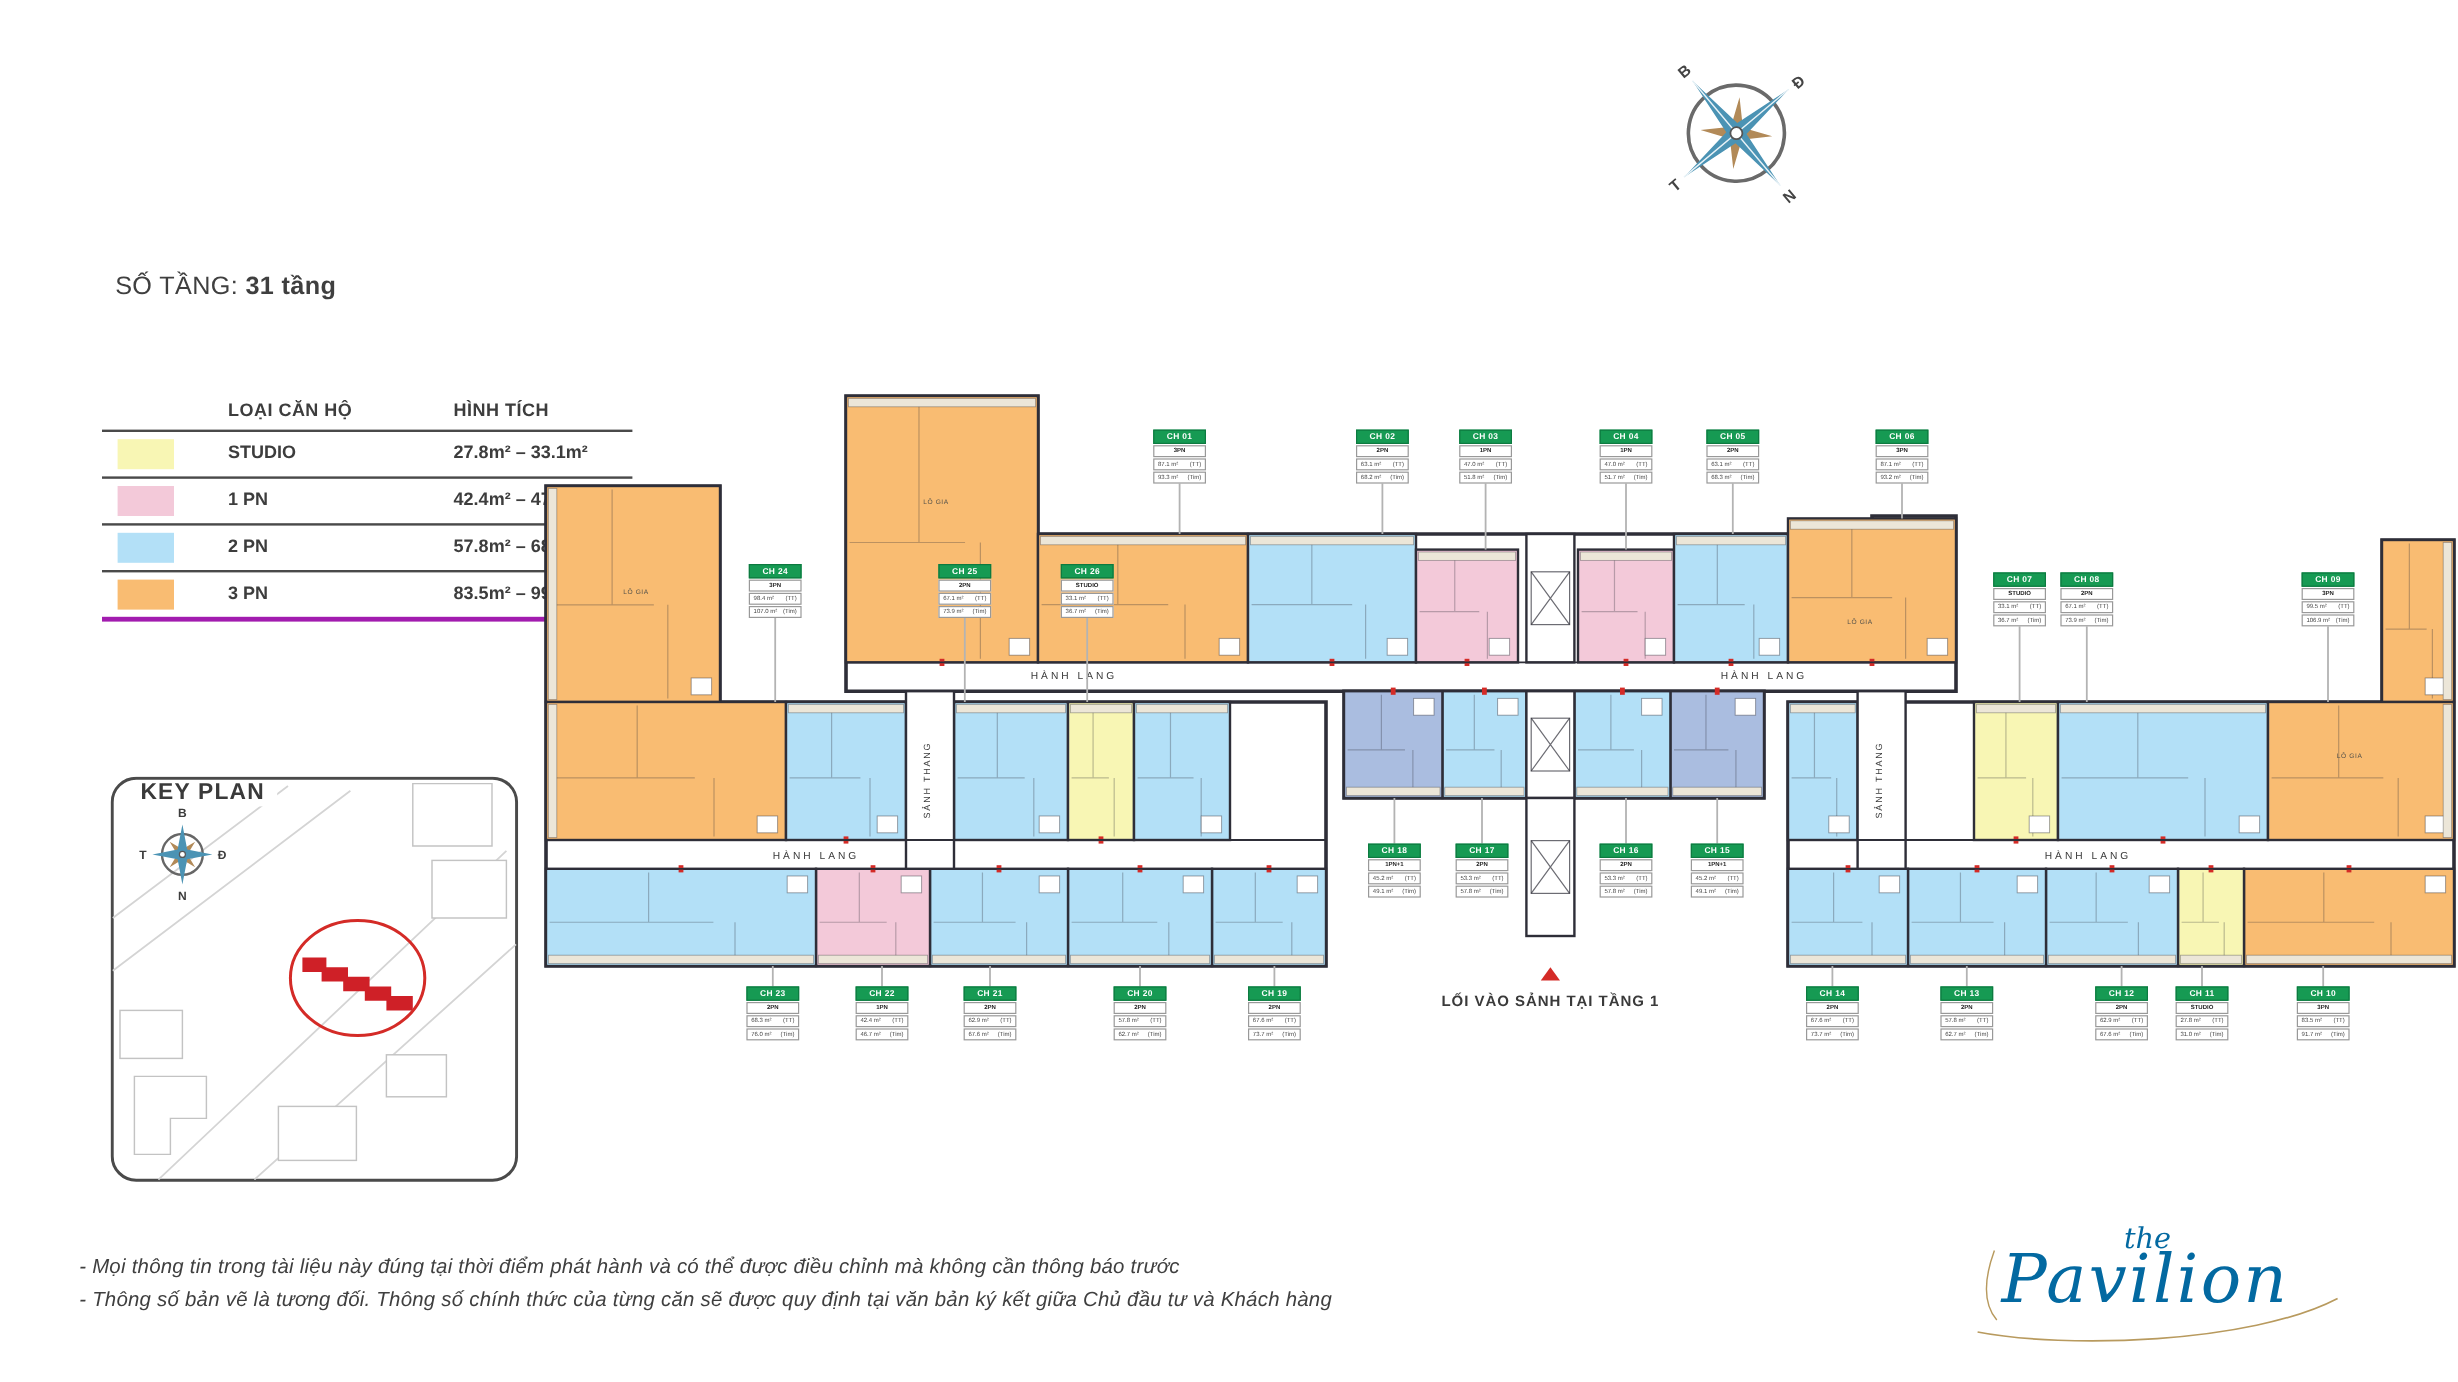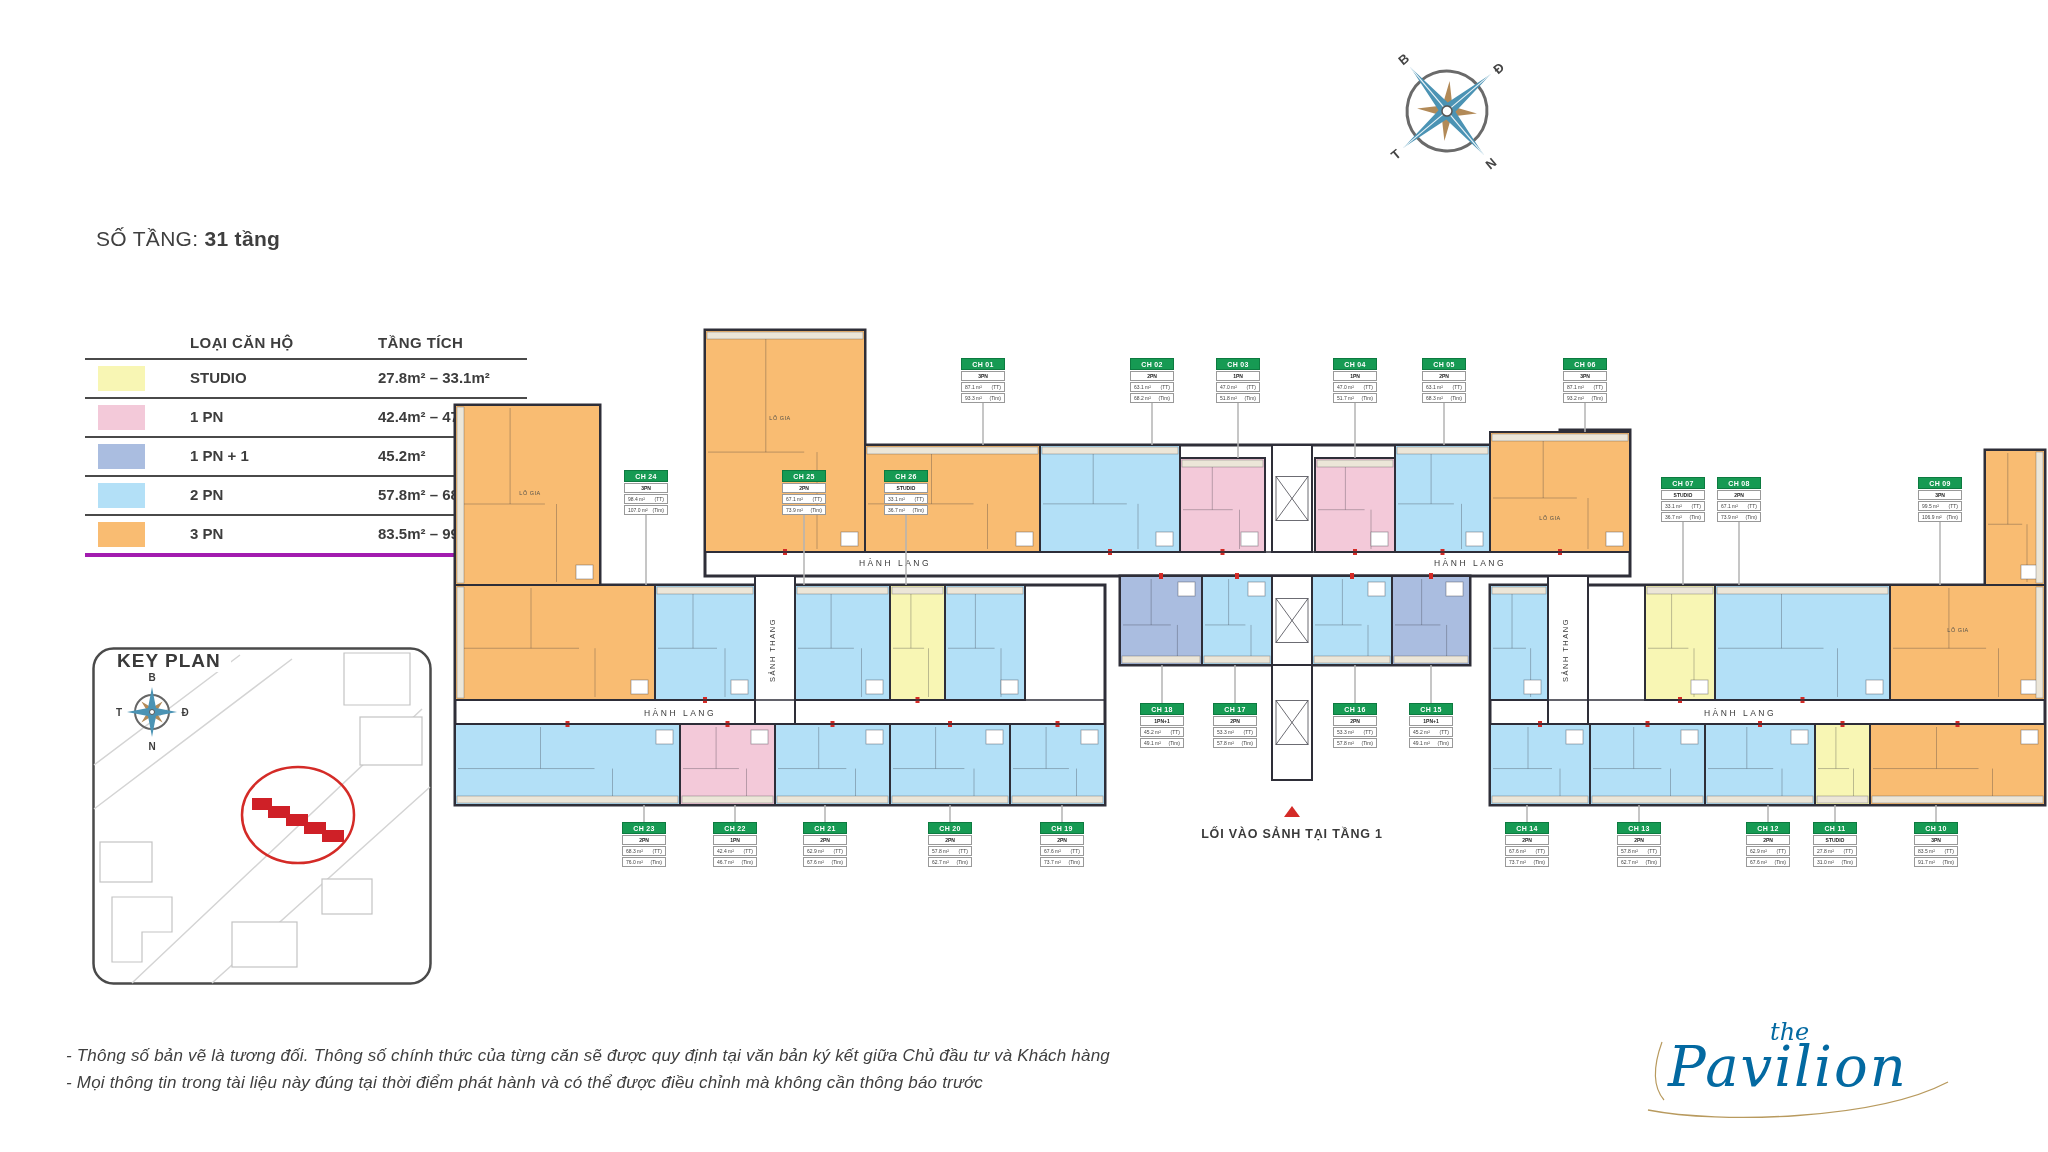--- a/index.html
+++ b/index.html
@@ -52,36 +52,31 @@
   <div class="title">
   </div>
   <div class="subtitle">
     <span>SỐ TẦNG:</span>
     <b>31 tầng</b>
   </div>
 
   <div class="legend">
     <div class="lg-head">
       <div class="lg-ht">LOẠI CĂN HỘ</div>
-      <div class="lg-ha">TẦNG TÍCH</div>
+      <div class="lg-ha">HÌNH TÍCH</div>
     </div>
     <div class="lg-row">
       <div class="lg-sw" style="background: rgb(248, 246, 180);"></div>
       <div class="lg-ty">STUDIO</div>
       <div class="lg-ar">27.8m² – 33.1m²</div>
     </div>
     <div class="lg-row">
       <div class="lg-sw" style="background: rgb(243, 201, 217);"></div>
       <div class="lg-ty">1 PN</div>
       <div class="lg-ar">42.4m² – 47m²</div>
-    </div>
-    <div class="lg-row">
-      <div class="lg-sw" style="background: rgb(170, 189, 224);"></div>
-      <div class="lg-ty">1 PN + 1</div>
-      <div class="lg-ar">45.2m²</div>
     </div>
     <div class="lg-row">
       <div class="lg-sw" style="background: rgb(179, 224, 247);"></div>
       <div class="lg-ty">2 PN</div>
       <div class="lg-ar">57.8m² – 68.3m²</div>
     </div>
     <div class="lg-row">
       <div class="lg-sw" style="background: rgb(249, 188, 114);"></div>
       <div class="lg-ty">3 PN</div>
       <div class="lg-ar">83.5m² – 99.5m²</div>
@@ -653,22 +648,22 @@
           <span>(TT)</span>
         </div>
         <div class="card-a">
           <span class="u">36.7 m²</span>
           <span>(Tim)</span>
         </div>
       </div>
     </div>
 
   <div class="footer">
+    <div>- Mọi thông tin trong tài liệu này đúng tại thời điểm phát hành và có thể được điều chỉnh mà không cần thông báo trước</div>
     <div>- Thông số bản vẽ là tương đối. Thông số chính thức của từng căn sẽ được quy định tại văn bản ký kết giữa Chủ đầu tư và Khách hàng</div>
-    <div>- Mọi thông tin trong tài liệu này đúng tại thời điểm phát hành và có thể được điều chỉnh mà không cần thông báo trước</div>
   </div>
 
   <div class="logo">
     <div class="logo-the">the</div>
     <div class="logo-name">Pavilion</div>
     <svg width="320" height="130" viewBox="0 0 320 130" style="position:absolute;left:0;top:0">
       <path d="M8,98 C80,112 235,108 308,70" stroke="#b89a5e" stroke-width="1.4" fill="none"></path>
       <path d="M22,30 C14,52 12,74 24,88" stroke="#b89a5e" stroke-width="1.2" fill="none"></path>
     </svg>
   </div>

